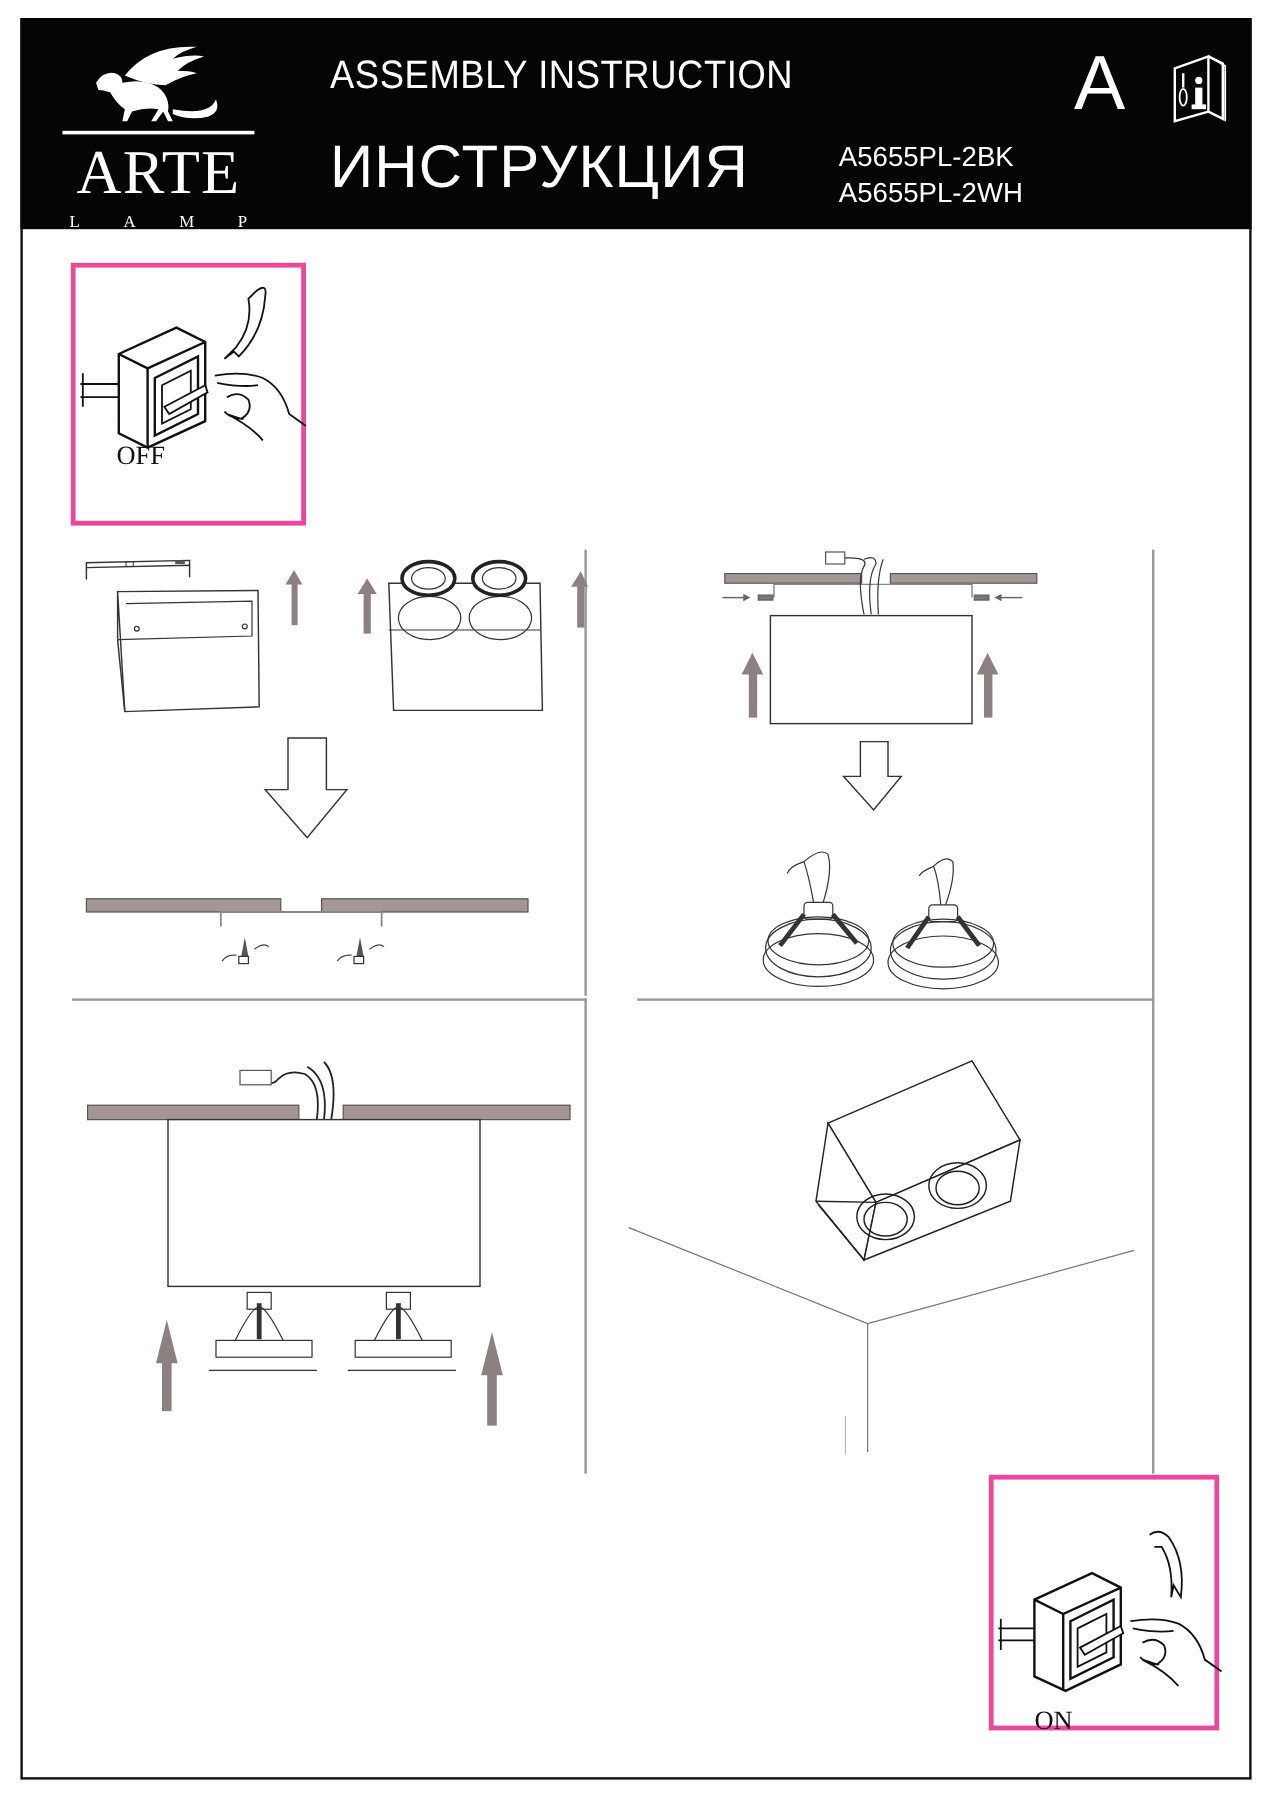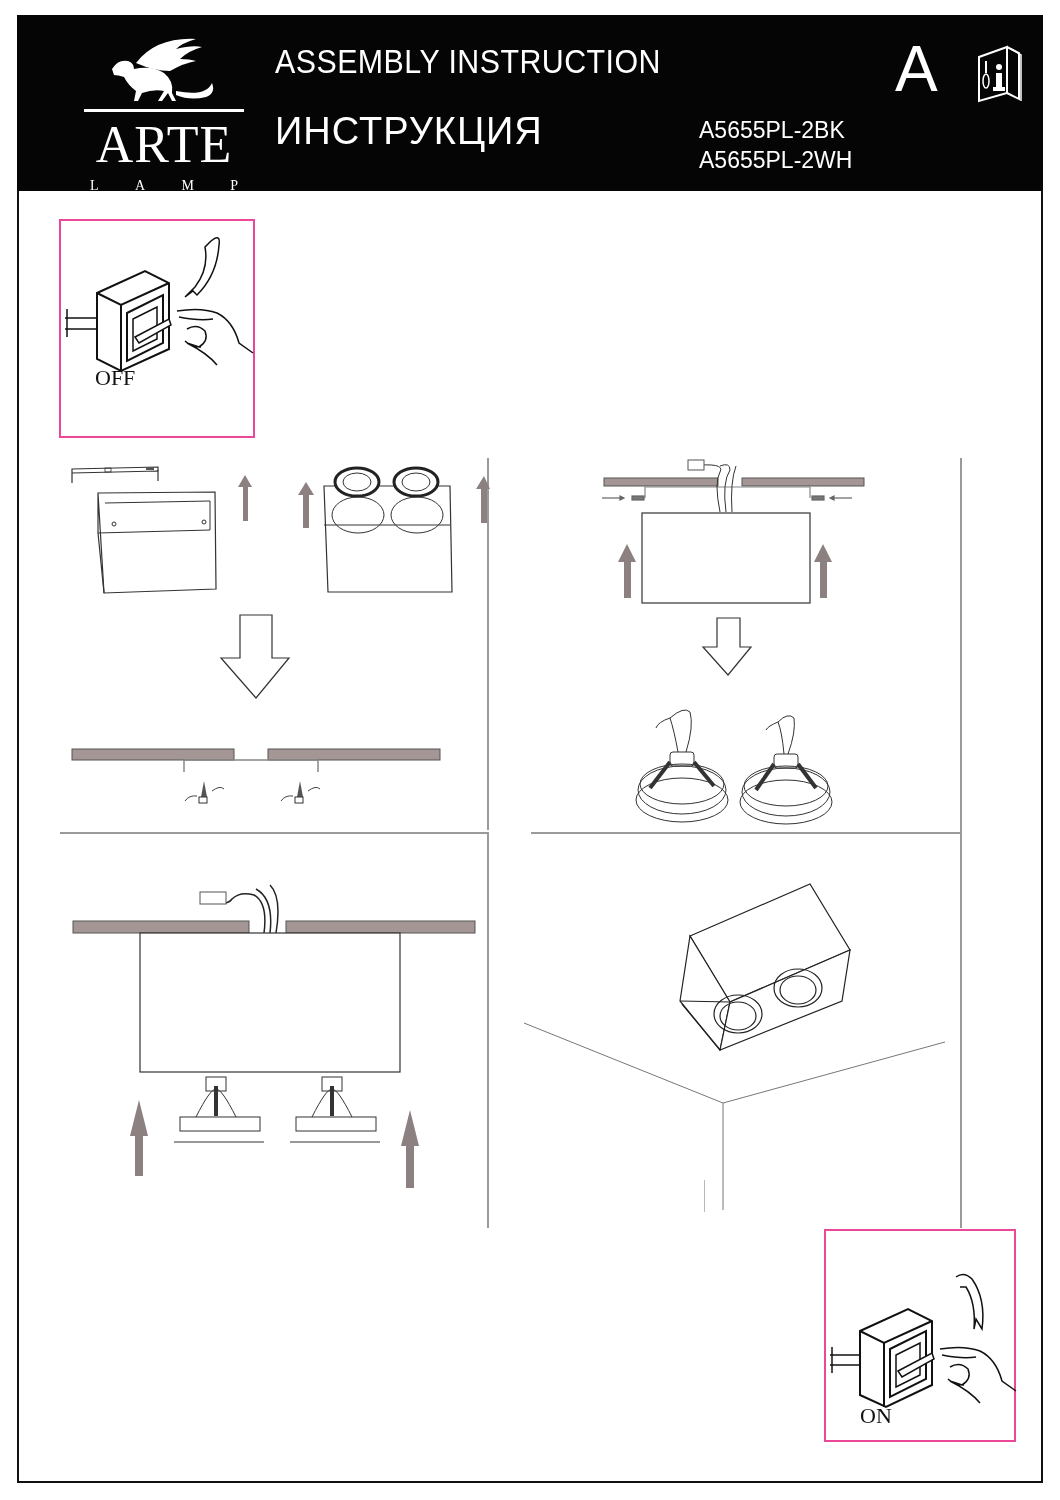--- a/index.html
+++ b/index.html
@@ -1,28 +1,28 @@
 <!DOCTYPE html>
 <html><head>
 <meta charset="utf-8">
 <style>
   html, body { margin: 0; padding: 0; background: #ffffff; }
   body { width: 1060px; height: 1500px; position: relative; overflow: hidden; font-family: "Liberation Sans", sans-serif; }
   .page-frame { position: absolute; left: 17px; top: 15px; width: 1026px; height: 1468px; border: 2px solid #111; box-sizing: border-box; }
   .header { position: absolute; left: 17px; top: 15px; width: 1026px; height: 176px; background: #050505; color: #fff; }
-  .logo { position: absolute; left: 35px; top: 14px; width: 160px; height: 160px; margin-left: 32px; }
+  .logo { position: absolute; left: 35px; top: 14px; width: 160px; height: 160px; }
   .logo-arte { position: absolute; left: 0; top: 90px; width: 160px; text-align: center; font-family: "Liberation Serif", serif; font-size: 52px; letter-spacing: 1px; line-height: 1; color: #fff; }
   .logo-lamp { position: absolute; left: 0; top: 150px; width: 160px; display: flex; justify-content: space-between; padding: 0 6px; box-sizing: border-box; font-family: "Liberation Serif", serif; font-size: 14px; line-height: 1; color: #fff; }
   .title-en { position: absolute; left: 258px; top: 28px; font-size: 33px; letter-spacing: 0.5px; color: #fff; transform: scaleX(0.92); transform-origin: left; white-space: nowrap; }
-  .title-ru { position: absolute; left: 258px; top: 95px; font-size: 38px; letter-spacing: 1px; color: #fff; white-space: nowrap; }
+  .title-ru { position: absolute; left: 258px; top: 95px; font-size: 50px; letter-spacing: 1px; color: #fff; white-space: nowrap; }
   .models { position: absolute; left: 682px; top: 100px; font-size: 23px; line-height: 30px; color: #ffffff; }
   .mark-a { position: absolute; left: 878px; top: 22px; font-size: 64px; line-height: 1; color: #fff; }
   .book-icon { position: absolute; left: 958px; top: 28px; width: 50px; height: 60px; }
   .panel { position: absolute; }
-  .switch-box { position: absolute; border: 2px solid #ec4899; background: #fff; box-sizing: border-box; }
+  .switch-box { position: absolute; border: 4px solid #ec4899; background: #fff; box-sizing: border-box; }
   .switch-label { position: absolute; font-family: "Liberation Serif", serif; font-size: 22px; color: #111; }
   .divider-v { position: absolute; width: 2px; background: #9a9a9a; }
   .divider-h { position: absolute; height: 2px; background: #9a9a9a; }
   svg { overflow: visible; }
 </style>
 </head>
 <body>
 
 <div class="page-frame"></div>
 
@@ -233,14 +233,14 @@
     <line x1="6" y1="116" x2="6" y2="142" stroke="#111" stroke-width="1.5"></line>
     <path d="M34 100 L82 78 L106 90 L106 154 L60 176 L34 164 Z" fill="#fff" stroke="#111" stroke-width="2"></path>
     <path d="M34 100 L58 112 L106 90" fill="none" stroke="#111" stroke-width="2"></path>
     <line x1="58" y1="112" x2="58" y2="176" stroke="#111" stroke-width="2"></line>
     <path d="M64 118 L100 100 L100 148 L64 166 Z" fill="none" stroke="#111" stroke-width="2"></path>
     <path d="M70 124 L94 112 L94 144 L70 156 Z" fill="none" stroke="#111" stroke-width="1.5"></path>
     <path d="M72 140 L106 122 L108 128 L76 146 Z" fill="#fff" stroke="#111" stroke-width="1.5"></path>
     <path d="M114 118 q24 -4 40 2 q16 8 22 30 l14 10 M116 124 q20 4 34 2 M124 136 q10 -6 18 2 q4 10 -6 16 l-12 -4 q20 10 30 22 M122 148 q6 6 16 6" fill="none" stroke="#111" stroke-width="1.5"></path>
     <path d="M130 46 q8 -6 16 2 q14 20 10 50 l-6 -10 l-2 10 q2 -26 -8 -42 l-6 0" fill="none" stroke="#111" stroke-width="1.5"></path>
   </svg>
-  <div class="switch-label" style="left:34px; top:172px;">ON</div>
+  <div class="switch-label" style="left:34px; top:188px;">ON</div>
 </div>
 
 </body></html>

